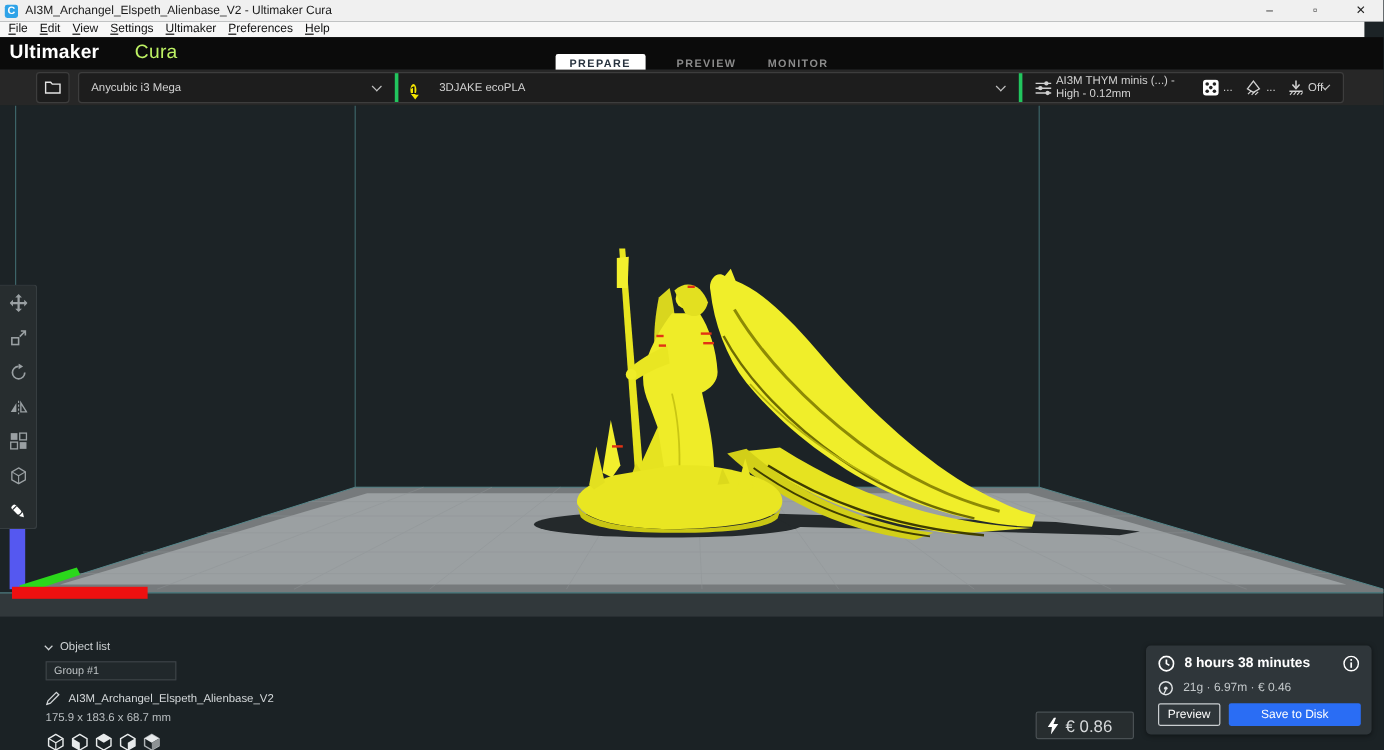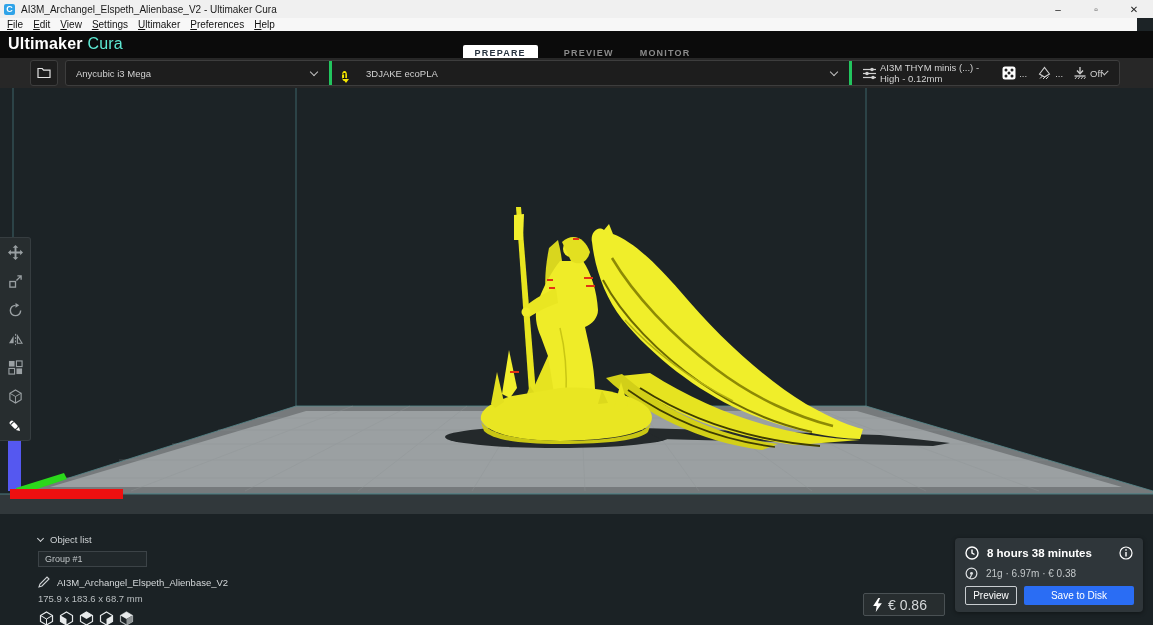--- a/index.html
+++ b/index.html
@@ -19,21 +19,21 @@
 
   
   .menubar { position:absolute; top:18px; left:0; right:16px; height:13px; background:#f7f7f7;
     display:flex; align-items:center; padding-left:2px; }
   .menu-item { font-size:10px; color:#111; padding:0 5px; }
   .menu-item::first-letter { text-decoration:underline; }
 
   
   .header { position:absolute; top:31px; left:0; right:0; height:27px; background:#0b0b0b; }
   .brand { position:absolute; left:8px; top:4px; font-size:16px; color:#fff; letter-spacing:.2px; }
-  .brand b { font-weight:700; } .brand span { font-weight:300; color:#5eead4; }
+  .brand b { font-weight:700; } .brand span { font-weight:300; color:#bef264;margin-left:25px; }
   .stage-tabs { position:absolute; left:0; right:0; top:0; height:44px;
     display:flex; align-items:center; justify-content:center; gap:26px; }
   .stage-tab { font-size:9px; letter-spacing:1.2px; color:#8b8b8b; font-weight:700; }
   .stage-tab.active { background:#fff; color:#27323e; border-radius:2px; padding:3px 12px; }
   .hdr-right { position:absolute; right:6px; top:0; height:27px; display:flex; align-items:center; gap:8px; }
   .hdr-btn { border:1px solid #dcdcdc; border-radius:2px; color:#f2f2f2; font-size:9px; padding:2px 7px; }
   .apps-icon svg { display:block; }
 
   
   .configbar { position:absolute; top:58px; left:0; right:0; height:30px; background:#272727; }
@@ -409,21 +409,21 @@
           <rect x="6.3" y="6" width="1.4" height="4.5" fill="#ffffff"></rect>
             <rect x="6.3" y="3.2" width="1.4" height="1.5" fill="#ffffff"></rect>
           </svg>
       </div>
       <div class="sum-row2">
         <svg width="13" height="13" viewBox="0 0 14 14">
           <circle cx="7" cy="7" r="5.8" fill="none" stroke="#dfe2e4" stroke-width="1.3"></circle>
           <circle cx="7" cy="7" r="1.6" fill="#dfe2e4"></circle>
           <line x1="7" y1="8.6" x2="5" y2="12.4" stroke="#dfe2e4" stroke-width="1.2"></line>
           </svg>
-        <span class="sum-usage">21g · 6.97m · € 0.38</span>
+        <span class="sum-usage">21g · 6.97m · € 0.46</span>
       </div>
       <div class="sum-row3">
         <div class="btn-preview">Preview</div>
         <div class="btn-save">Save to Disk</div>
       </div>
     </div>
   </div>
 </div>
 
 </body></html>

